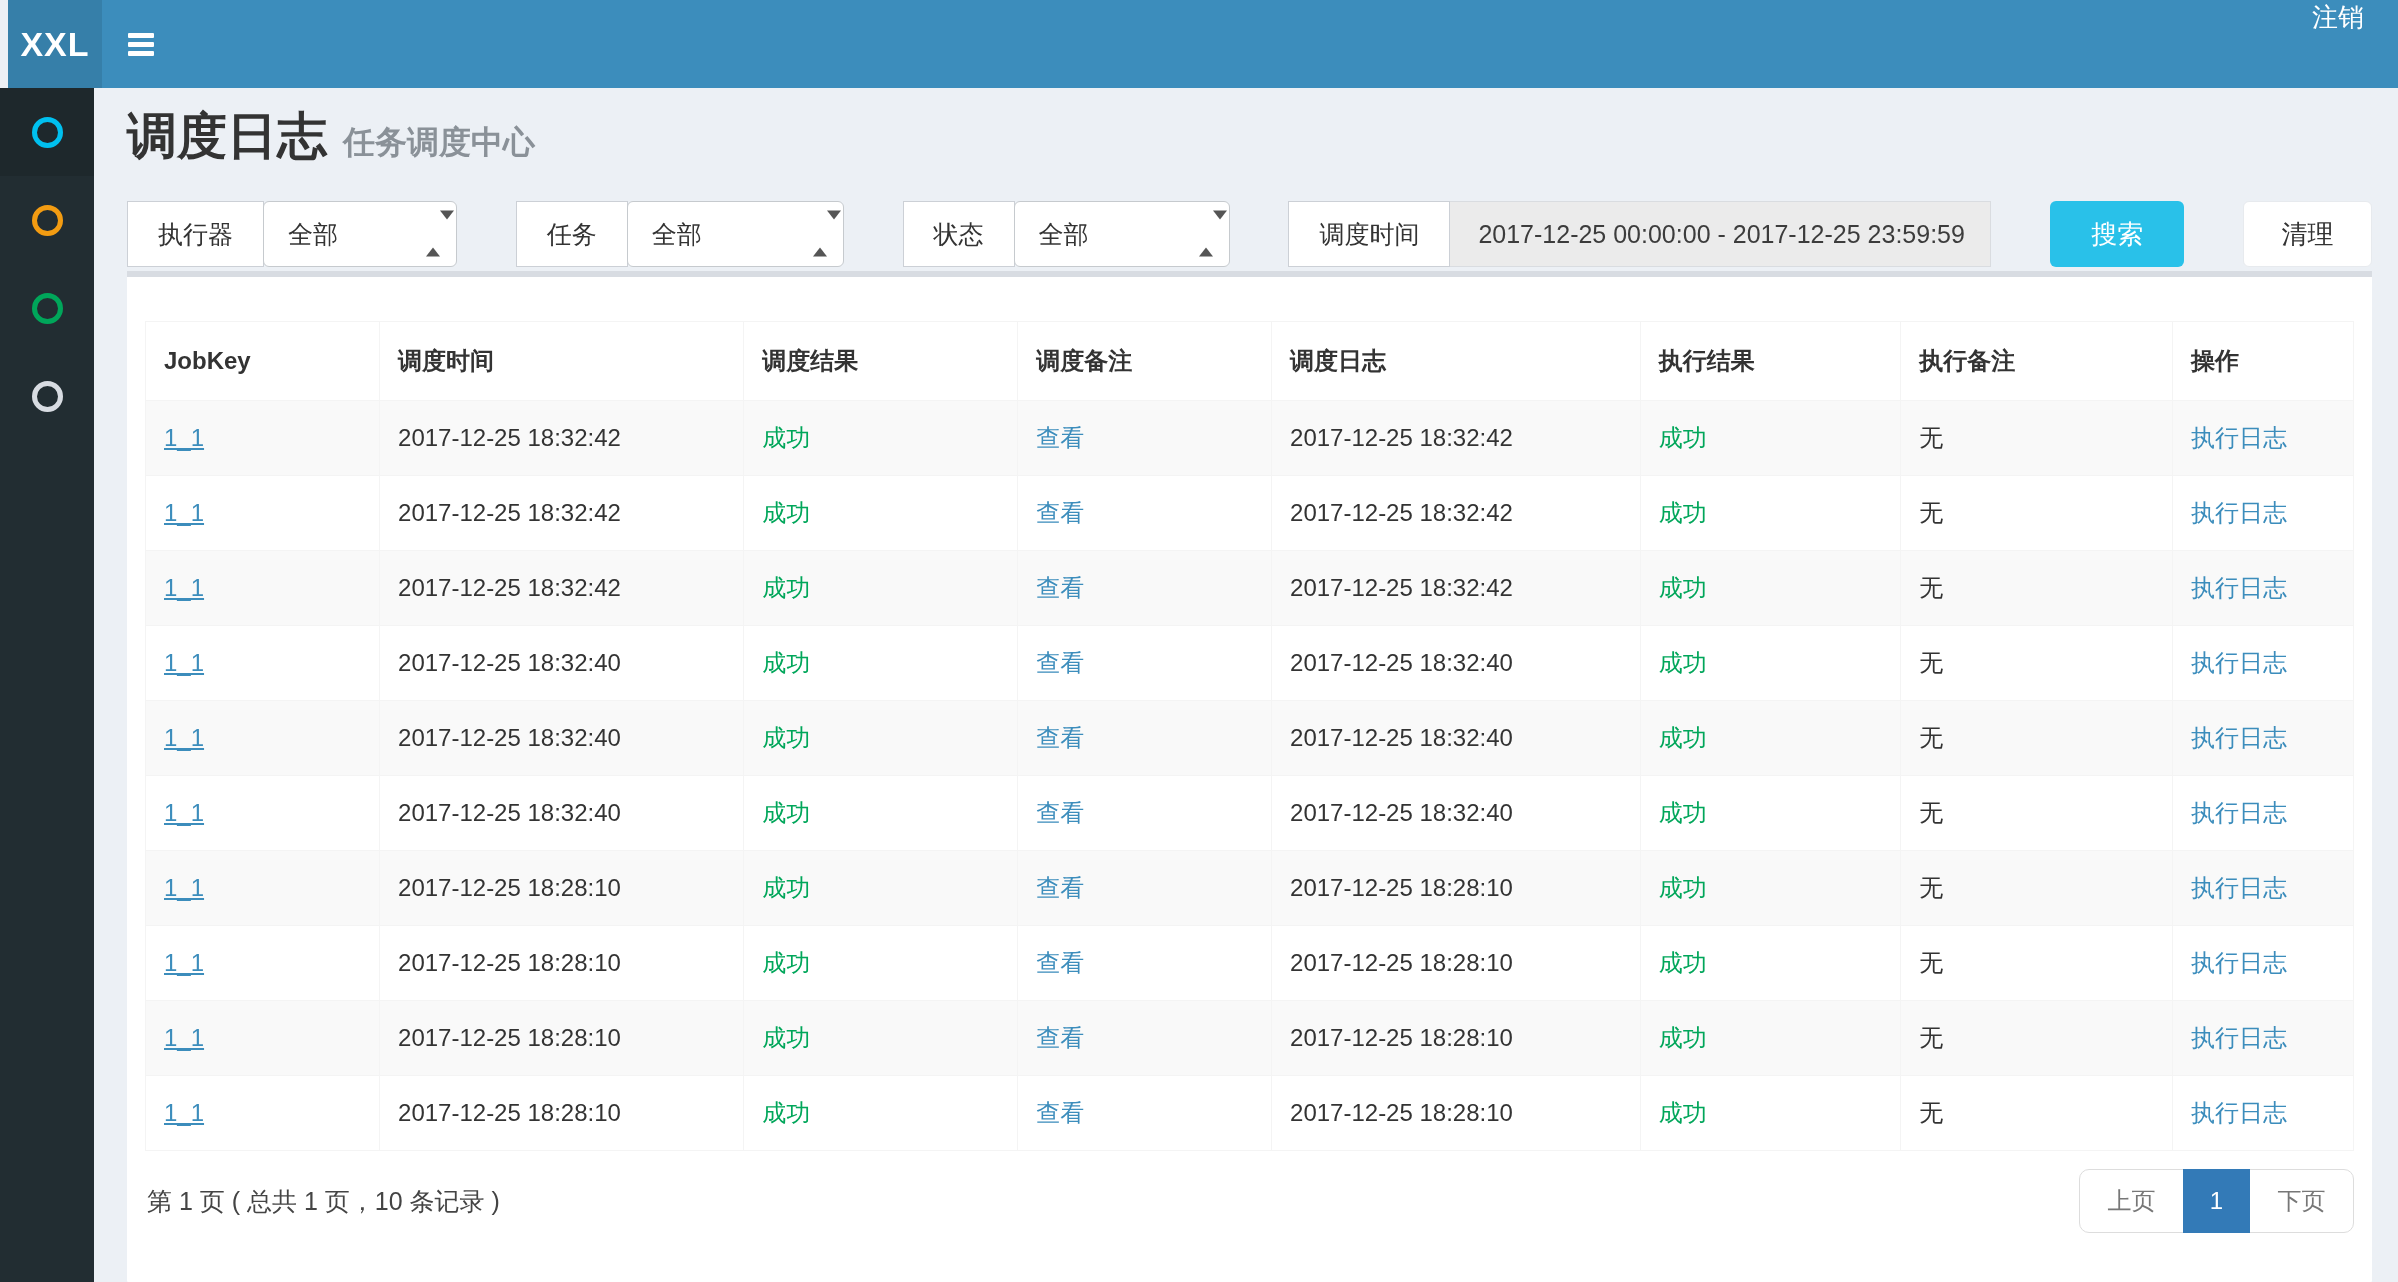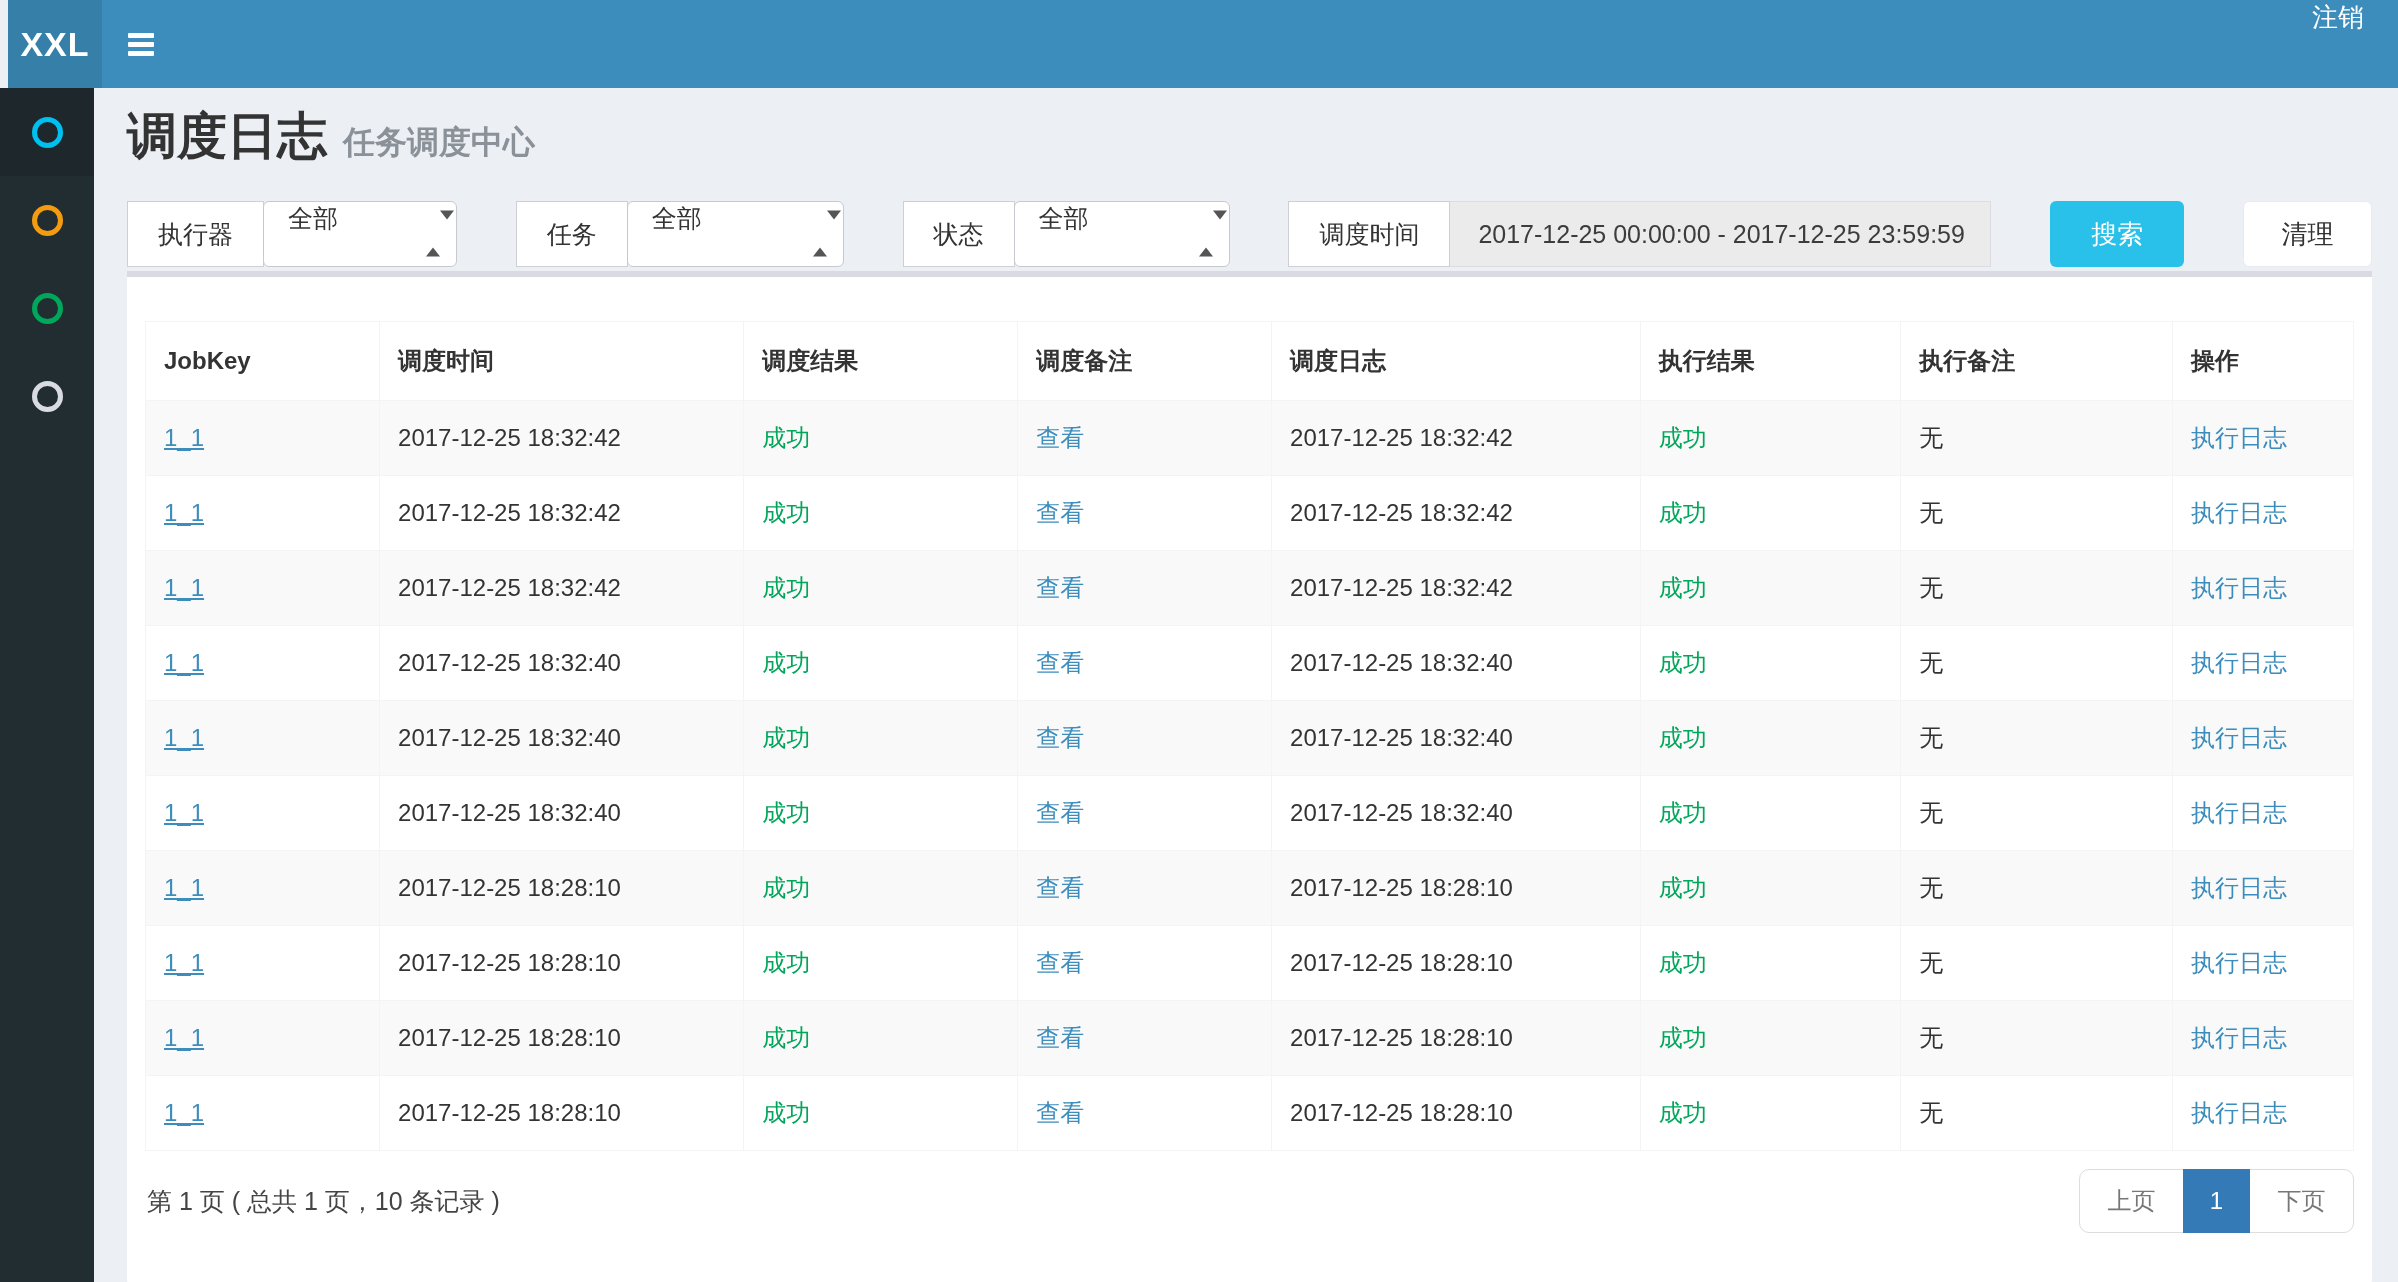--- a/index.html
+++ b/index.html
@@ -32,21 +32,21 @@
   .content-header { display:flex; align-items:baseline; margin-bottom:36px; }
   .page-title { font-size:50px; font-weight:bold; color:#333; line-height:56px; }
   .page-subtitle { font-size:32px; color:#8a9198; margin-left:16px; font-weight:bold; }
 
   
   .filter-bar { display:flex; justify-content:space-between; align-items:stretch; height:66px; margin-bottom:4px; }
   .input-group { display:flex; align-items:stretch; }
   .ig-addon { background:#fff; border:1px solid #ccd0d6; display:flex; align-items:center;
               padding:0 30px; font-size:25px; color:#333; white-space:nowrap; }
   .ig-select { position:relative; background:#fff; border:1px solid #c6cace; border-radius:6px;
-               margin-left:-1px; display:flex; align-items:flex-start; font-size:25px; color:#333;
+               margin-left:-1px; display:flex; align-items:center; font-size:25px; color:#333;
                padding:0 58px 0 24px; cursor:pointer; }
   .stepper { position:absolute; right:16px; top:50%; transform:translateY(-50%); width:14px; }
   .stepper .up { width:0; height:0; border-left:7px solid transparent; border-right:7px solid transparent;
                  border-bottom:9px solid #555; margin-bottom:5px; }
   .stepper .down { width:0; height:0; border-left:7px solid transparent; border-right:7px solid transparent;
                    border-top:9px solid #555; }
   .ig-input-readonly { background:#ebebeb; border:1px solid #d9dce0; border-left:none; display:flex;
                        align-items:center; padding:0 28px; font-size:25px; color:#3c3c3c; width:541px; white-space:nowrap; }
   .w-exec-select { width:194px; }
   .w-job-select { width:217px; }

